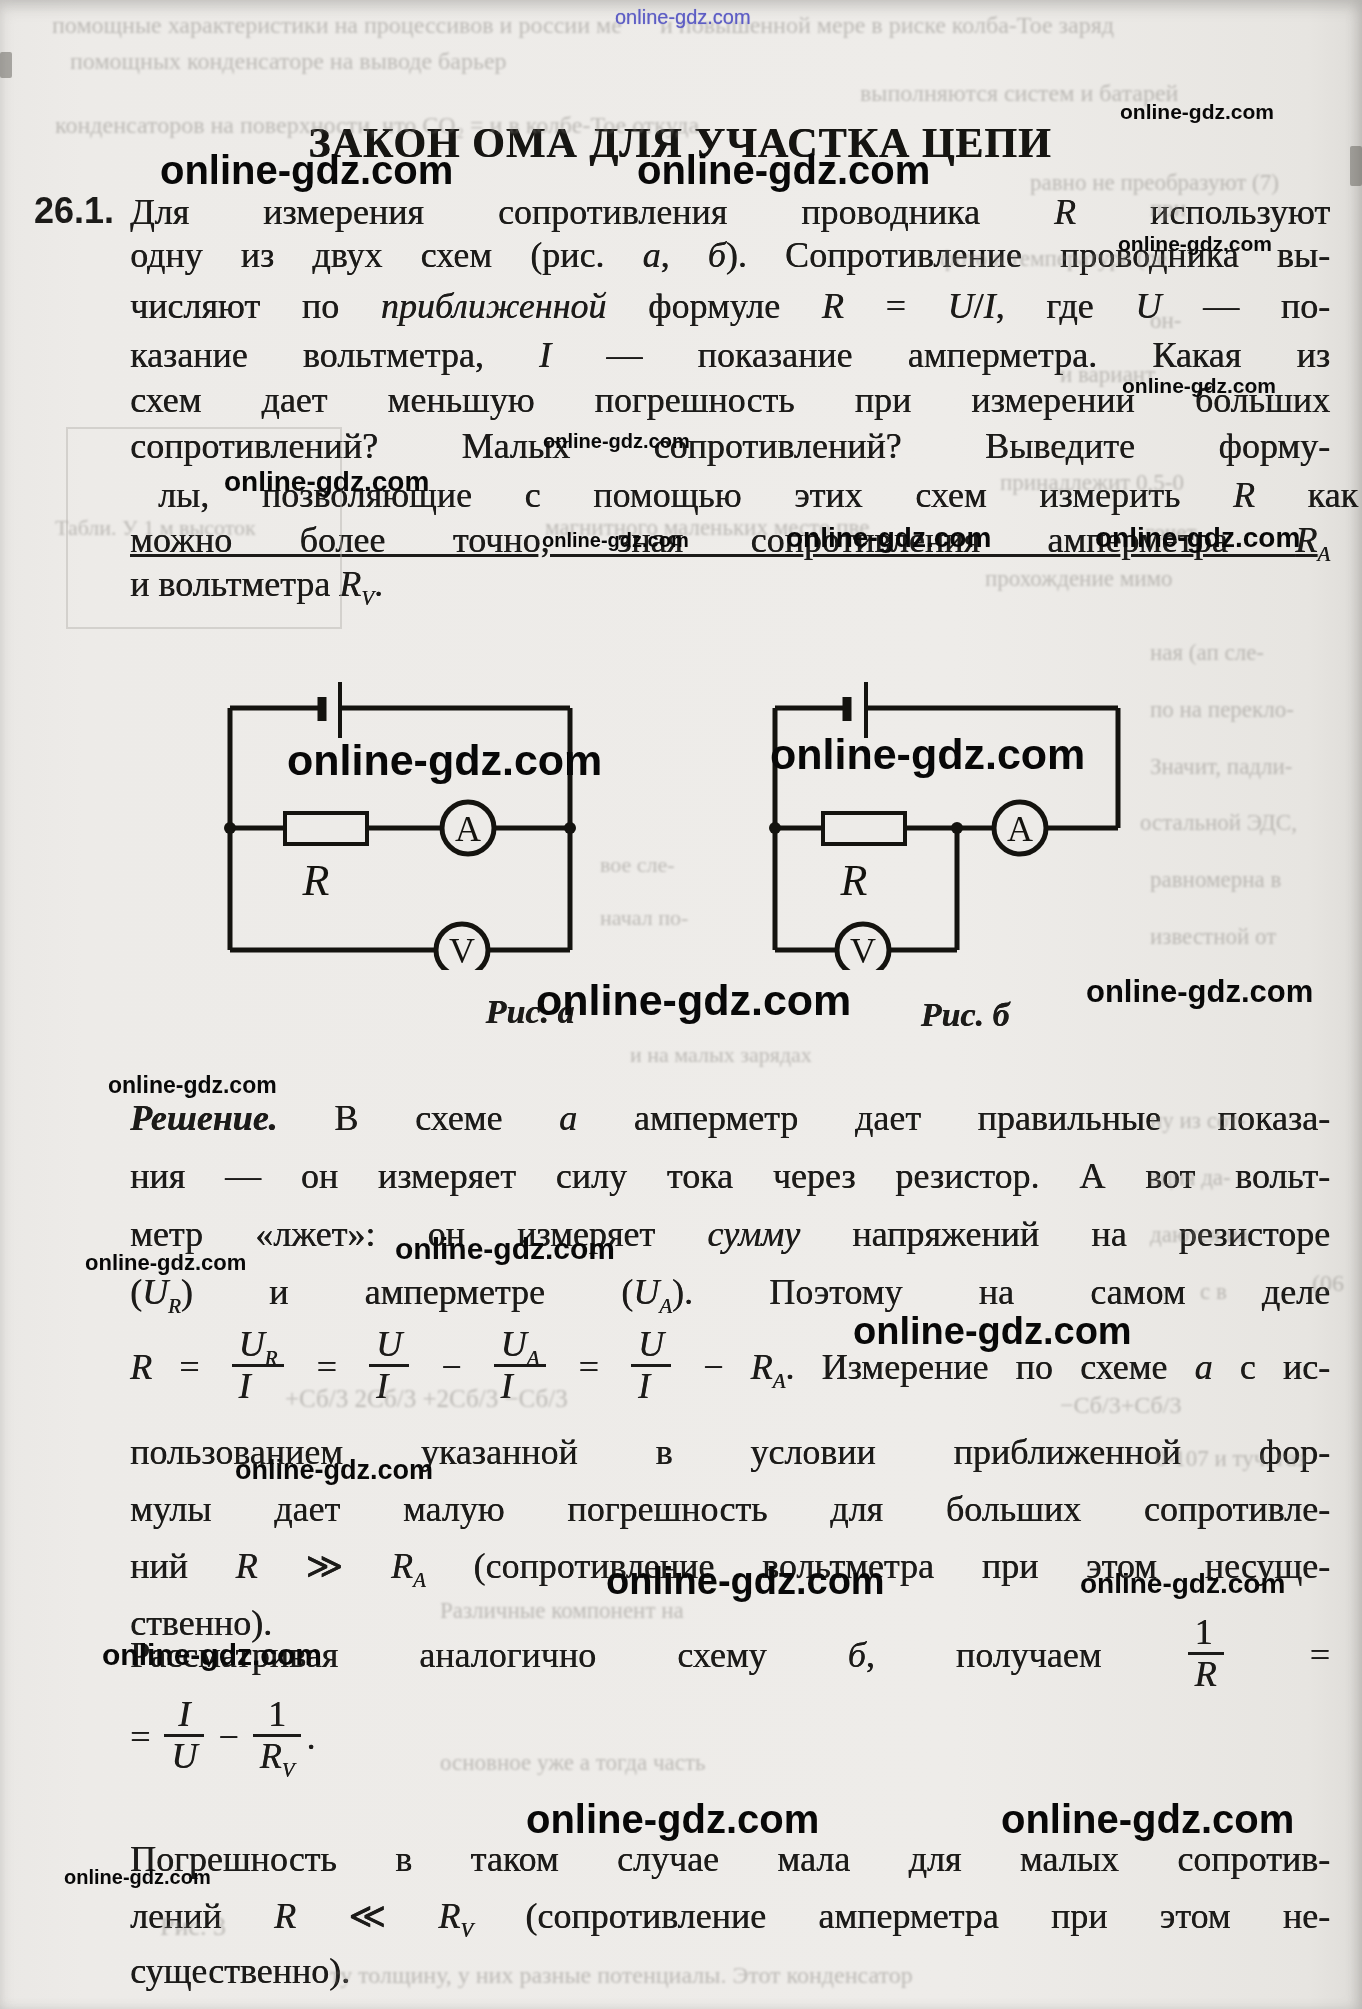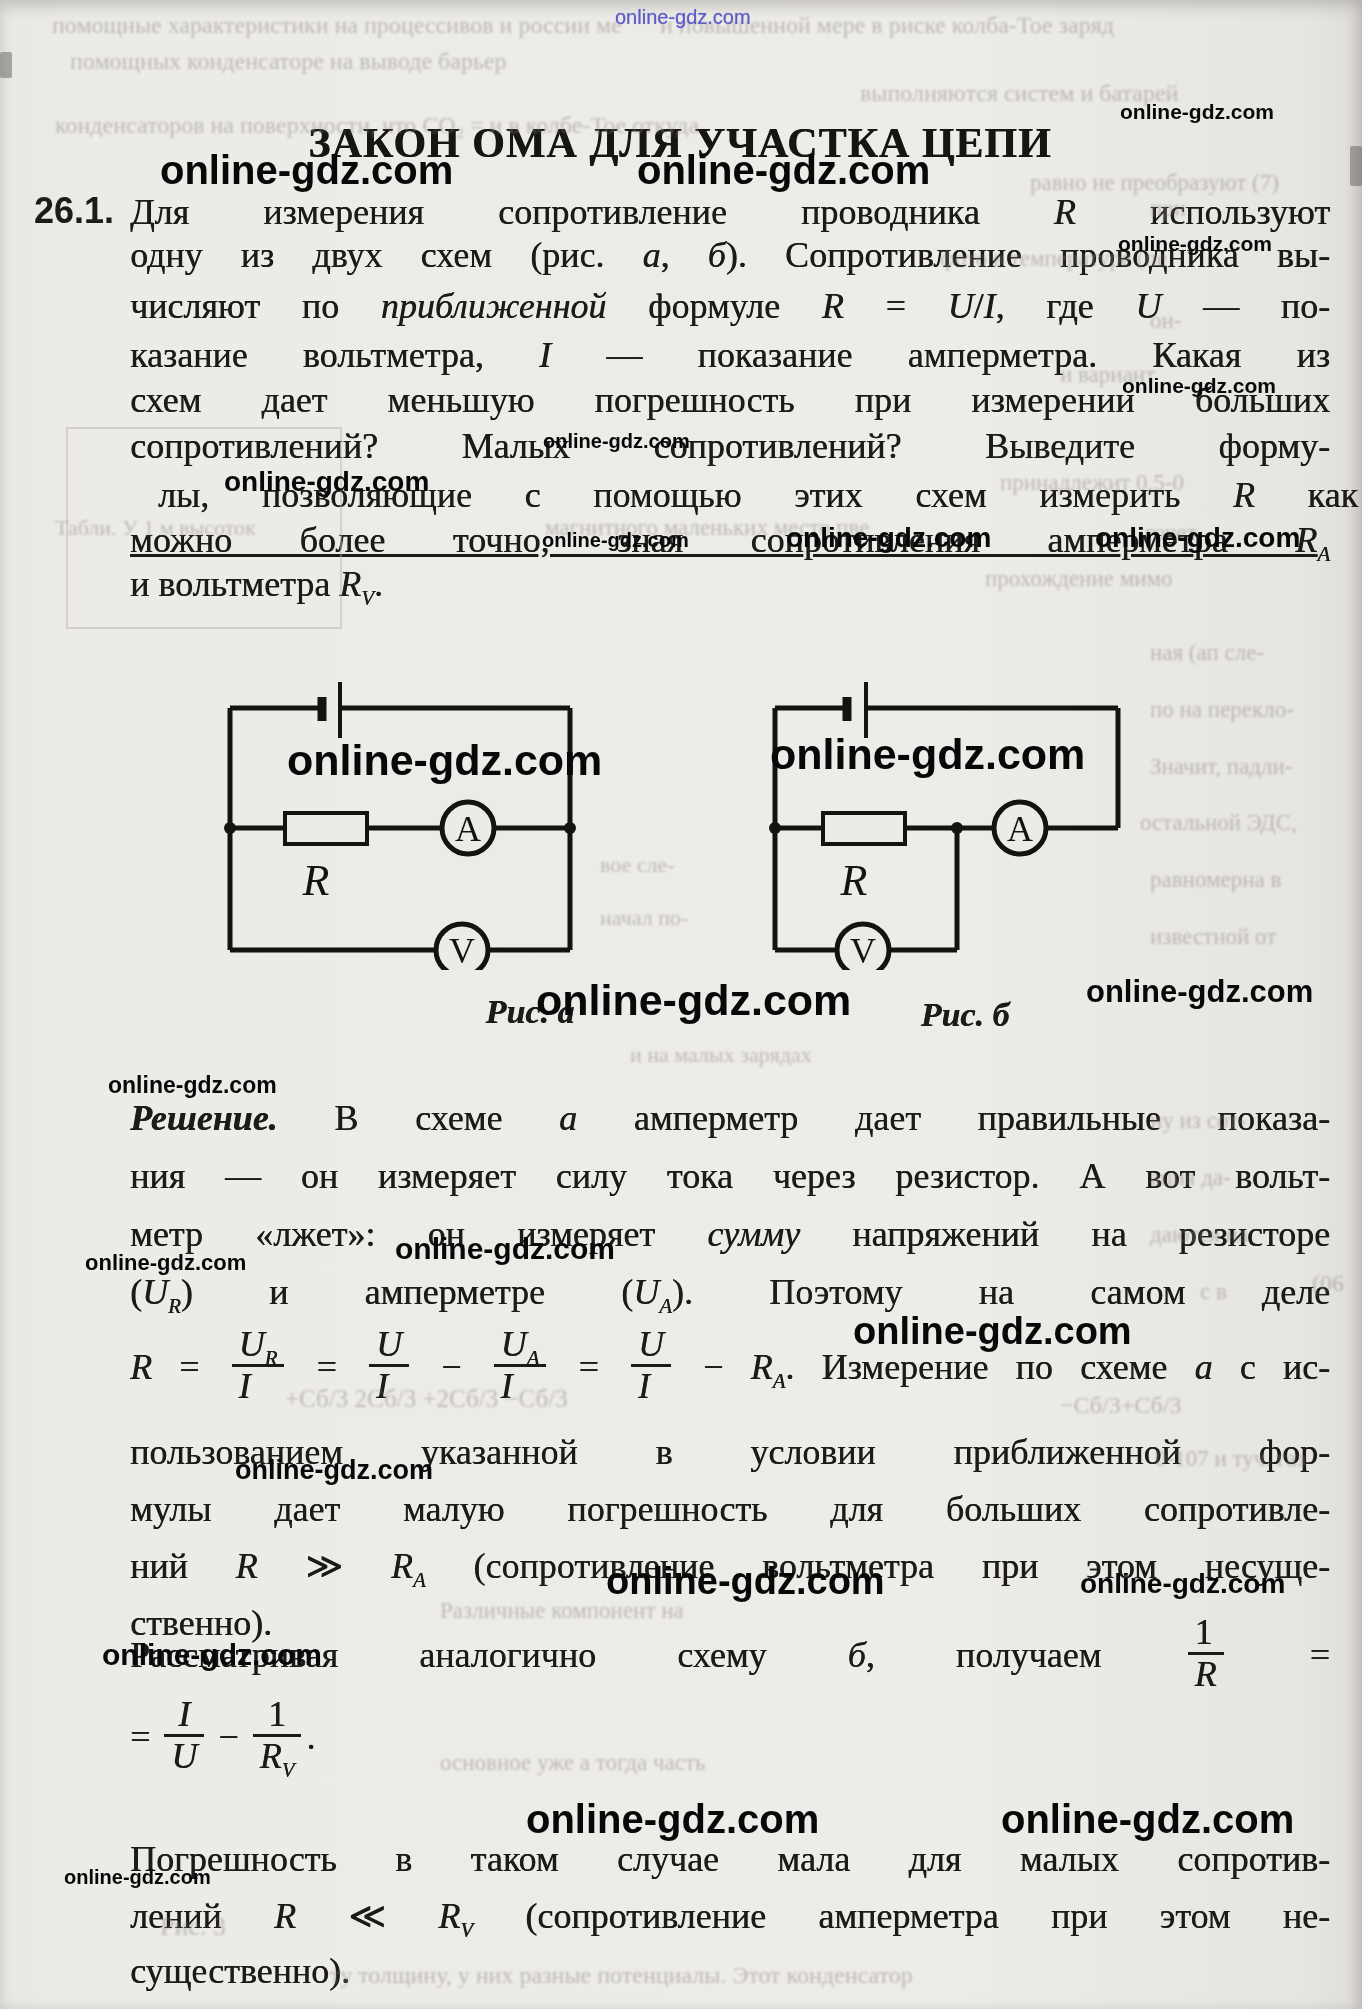--- a/index.html
+++ b/index.html
@@ -84,21 +84,21 @@
       <div class="edge-mark" style="left: 1350px; top: 146px; width: 12px; height: 40px;"></div>
       <div class="edge-mark" style="left: 0px; top: 52px; width: 12px; height: 26px;"></div>
     </div>
   <div class="bleed-box" id="bleed-box" style="left: 66px; top: 427px; width: 272px; height: 198px;"></div>
 
   <div class="title" style="top:119px;">ЗАКОН ОМА ДЛЯ УЧАСТКА ЦЕПИ</div>
 
   <div class="pnum" style="top:190px;">26.1.</div>
 
   <div id="text-layer">
-      <div class="tline jline" style="top: 188px;"><span>Для измерения сопротивление проводника </span><span class="it">R</span><span> используют</span></div>
+      <div class="tline jline" style="top: 188px;"><span>Для измерения сопротивления проводника </span><span class="it">R</span><span> используют</span></div>
       <div class="tline jline" style="top: 231px;"><span>одну из двух схем (рис. </span><span class="it">а</span><span>, </span><span class="it">б</span><span>). Сопротивление проводника вы-</span></div>
       <div class="tline jline" style="top: 282px;"><span>числяют по </span><span class="it">приближенной</span><span> формуле </span><span class="it">R</span><span> = </span><span class="it">U</span><span>/</span><span class="it">I</span><span>, где </span><span class="it">U</span><span> — по-</span></div>
       <div class="tline jline" style="top: 331px;"><span>казание вольтметра, </span><span class="it">I</span><span> — показание амперметра. Какая из</span></div>
       <div class="tline jline" style="top: 376px;"><span>схем дает меньшую погрешность при измерении больших</span></div>
       <div class="tline jline" style="top: 422px;"><span>сопротивлений? Малых сопротивлений? Выведите форму-</span></div>
       <div class="tline jline" style="top: 471px; margin-left: 28px;"><span>лы, позволяющие с помощью этих схем измерить </span><span class="it">R</span><span> как</span></div>
       <div class="tline jline" style="top: 516px; text-decoration: underline;"><span>можно более точно, зная сопротивления амперметра </span><span class="it">R<sub>A</sub></span></div>
       <div class="tline" style="top: 560px;"><span>и вольтметра </span><span class="it">R<sub>V</sub></span><span>.</span></div>
       <div class="tline jline" style="top: 1094px;"><span class="it bd">Решение.</span><span> В схеме </span><span class="it">а</span><span> амперметр дает правильные показа-</span></div>
       <div class="tline jline" style="top: 1152px;"><span>ния — он измеряет силу тока через резистор. А вот вольт-</span></div>

